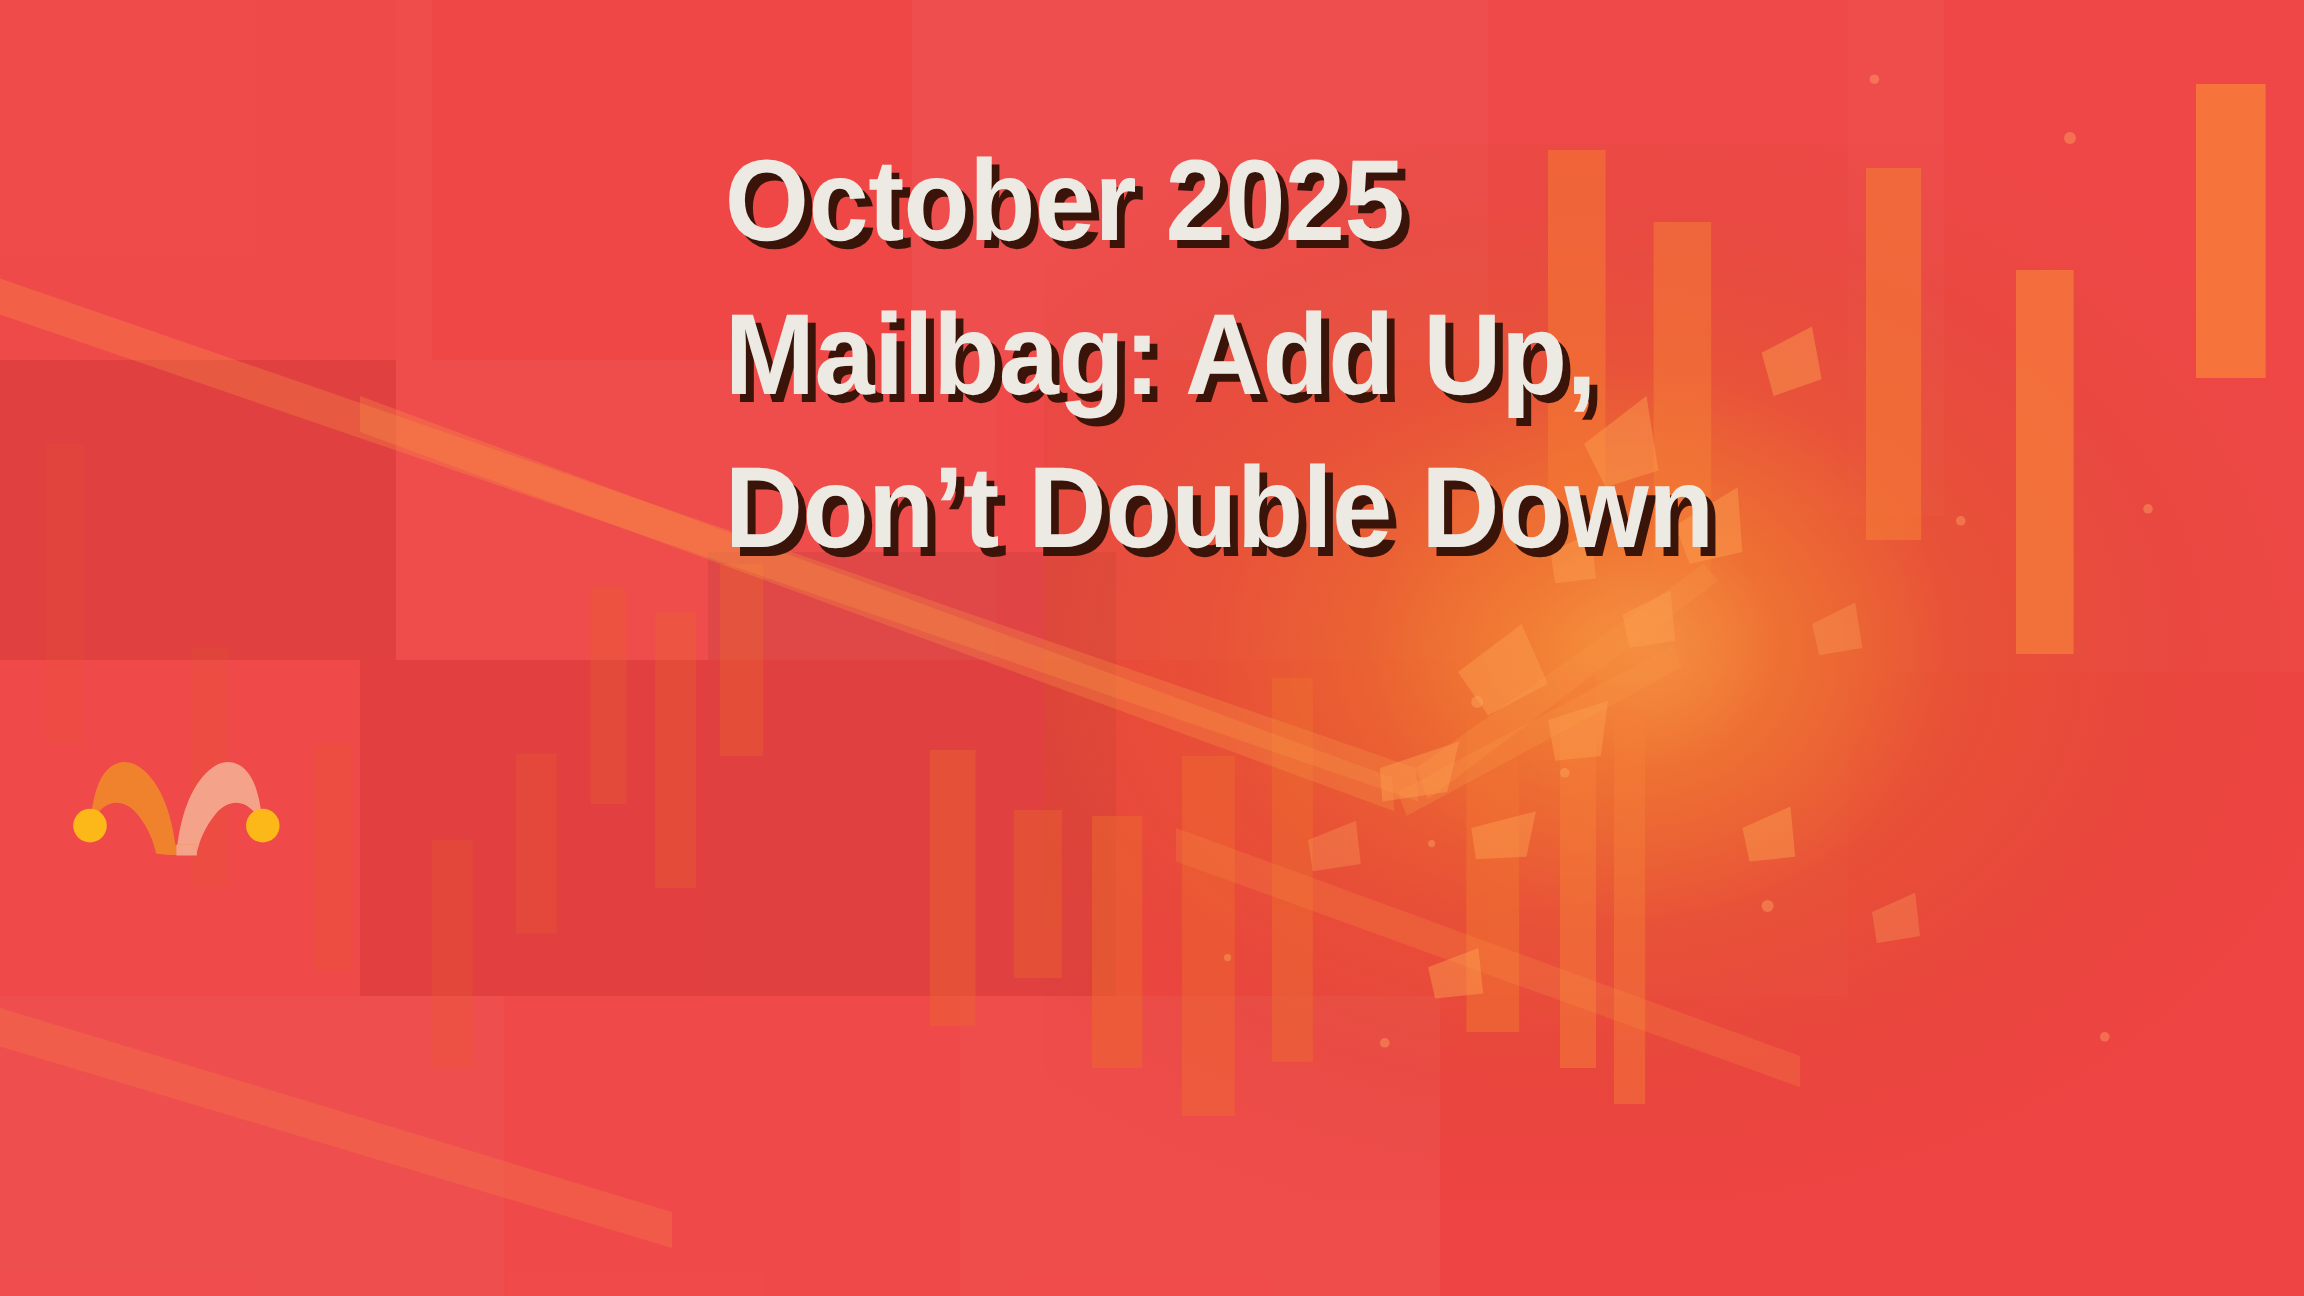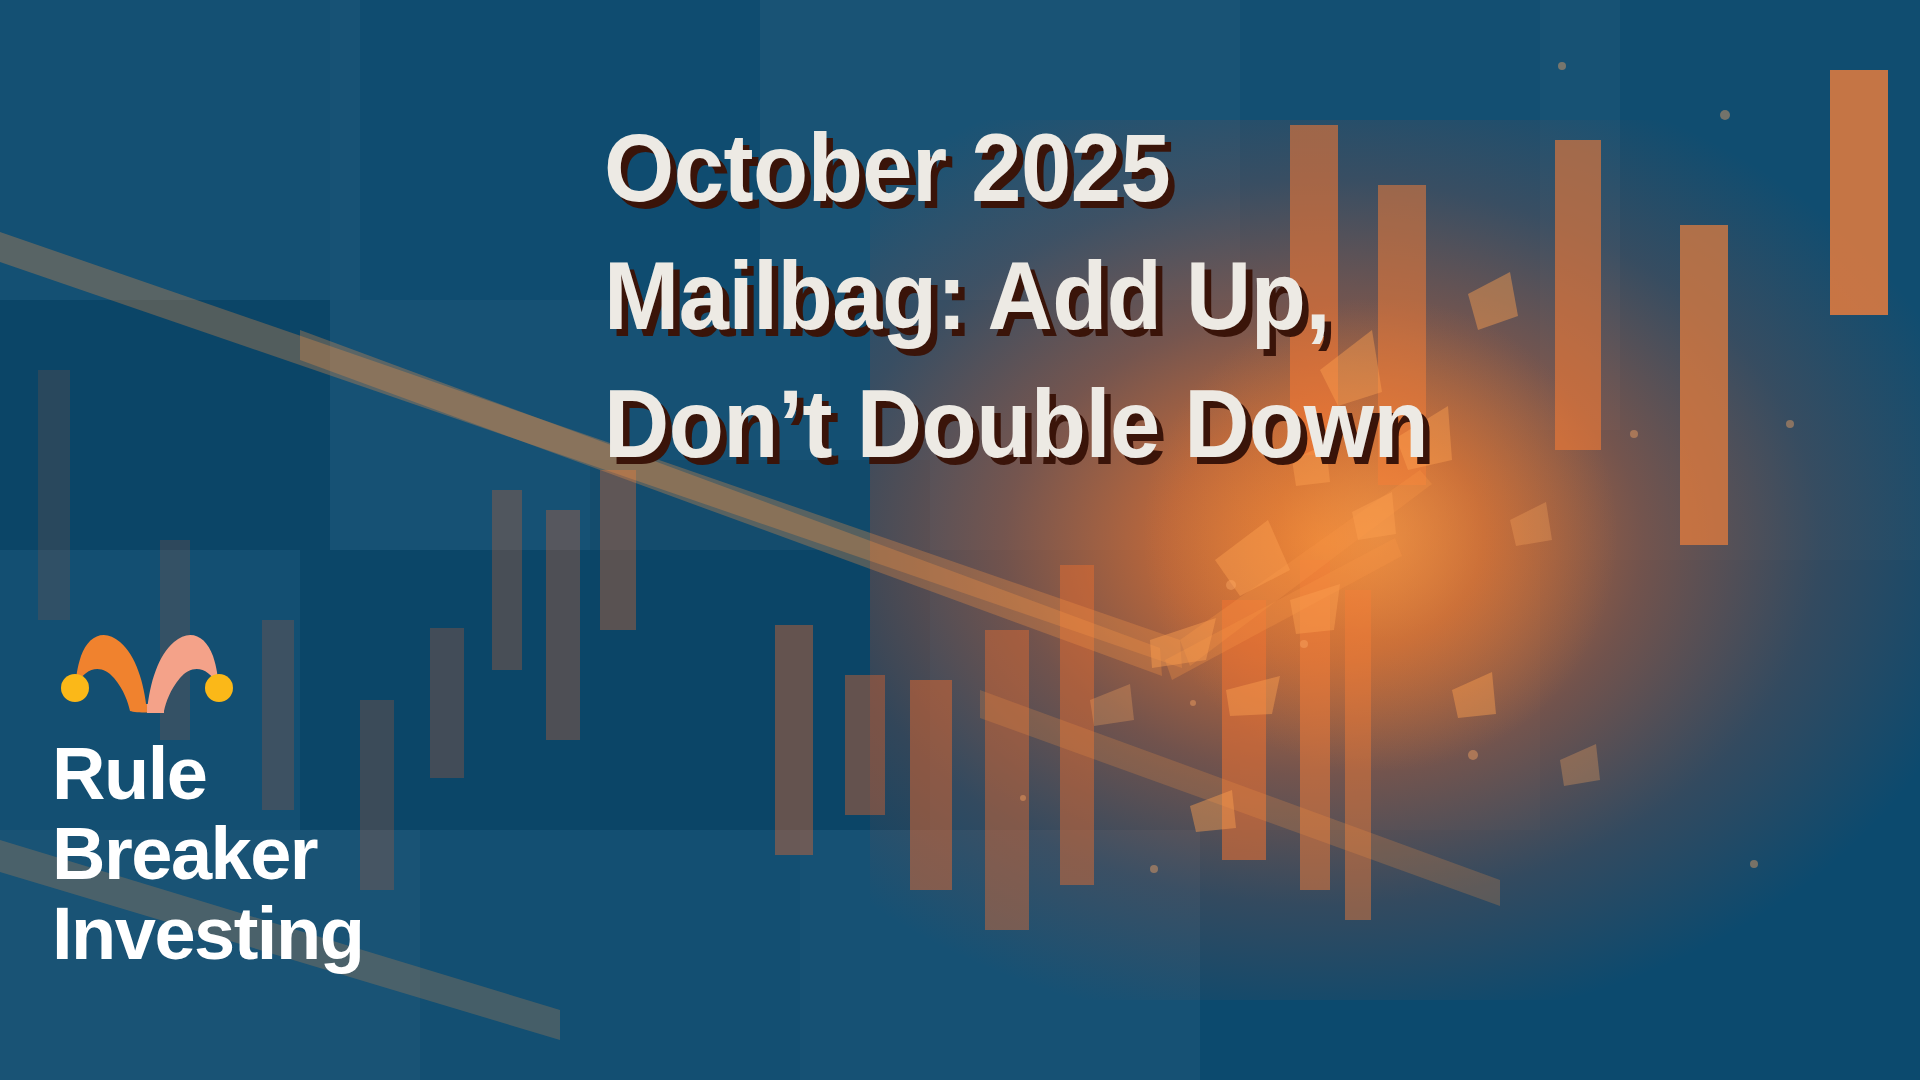--- a/index.html
+++ b/index.html
@@ -1,18 +1,18 @@
 <!DOCTYPE html>
 <html><head>
 <meta charset="utf-8">
 <style>
   html,body{margin:0;padding:0;background:#000;}
   #stage{
     position:relative;width:1920px;height:1080px;overflow:hidden;
-    background:#0c4a6e;
+    background:#ef4444;
     font-family:"Liberation Sans", sans-serif;
   }
 
   
   .bg-layer{position:absolute;inset:0;pointer-events:none;}
   .blk{position:absolute;}
   .glow{
     position:absolute;
     left:870px;top:120px;width:1080px;height:880px;
     background:radial-gradient(ellipse at 42% 48%,
@@ -178,21 +178,16 @@
         <path d="M89 99 C 92 70 100 44 116 30 C 132 16 148 24 155 44 C 159 56 160 66 160 70 L 160 74 C 150 54 134 52 122 66 C 112 78 108 90 106 99 Z" fill="#F4A289"></path>
 
         <path d="M72 99 C 78 101 100 101 106 99 L 106 92 L 72 92 Z" fill="#F0822E"></path>
         <path d="M89 92 L 106 92 L 106 101 L 89 101 Z" fill="#F4A289"></path>
 
         <circle cx="17" cy="76" r="14" fill="#FBB818"></circle>
         <circle cx="161" cy="76" r="14" fill="#FBB818"></circle>
       </svg>
     </div>
 
-    <div id="brand">
-      <span class="bline">Rule</span>
-      <span class="bline">Breaker</span>
-      <span class="bline">Investing</span>
-    </div>
 
   </div>
 
 </div>
 
 </body></html>

